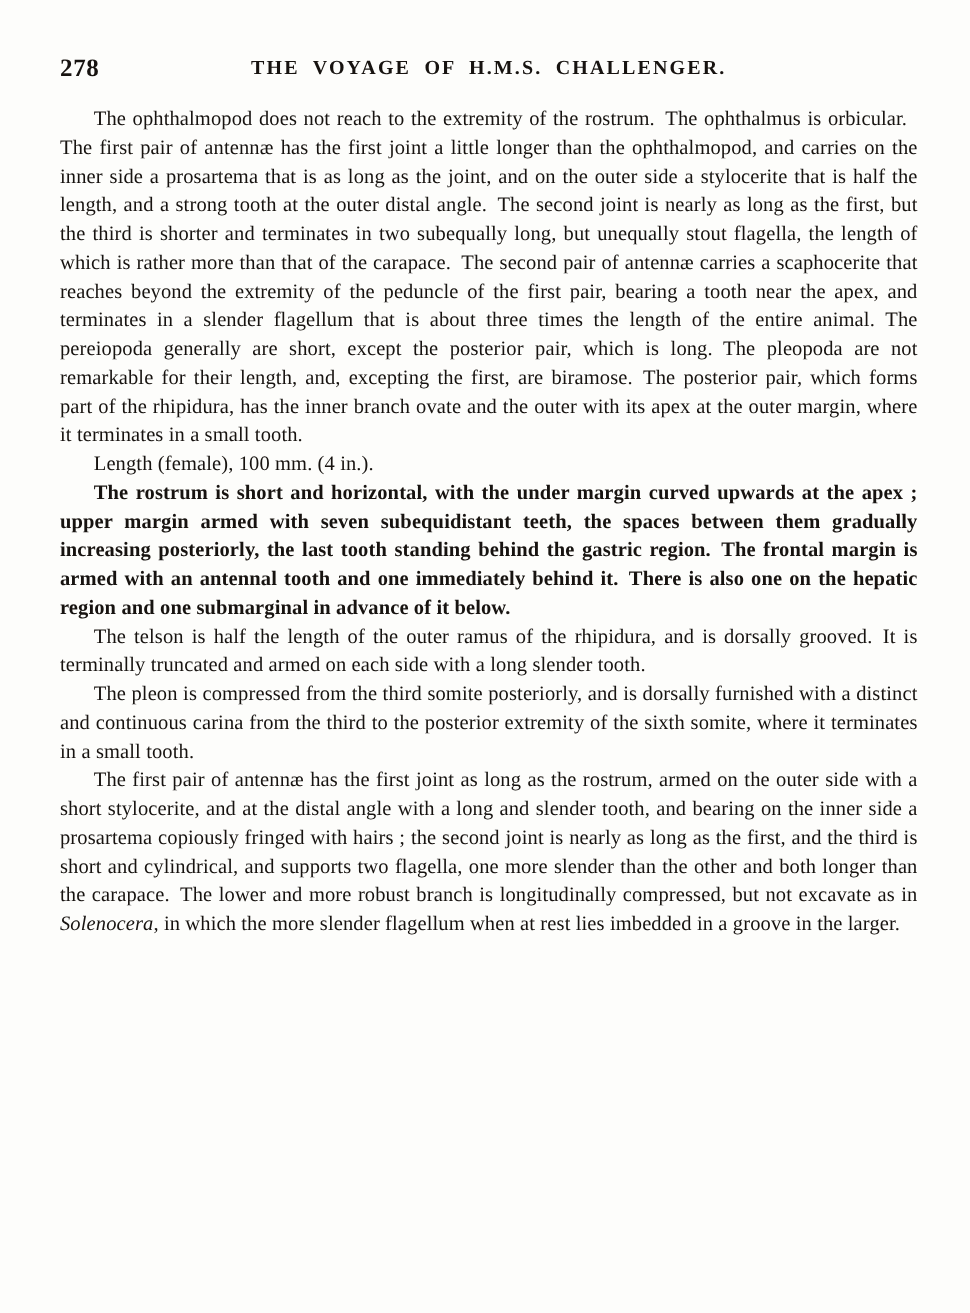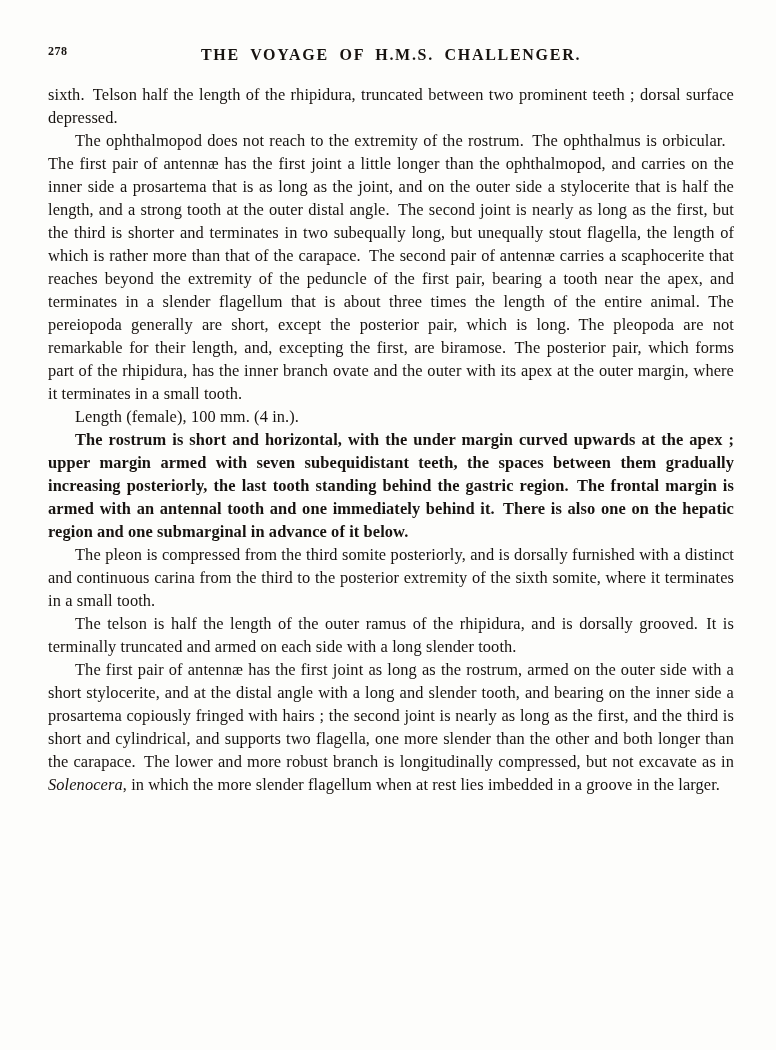--- a/index.html
+++ b/index.html
@@ -23,21 +23,21 @@
   }
   .page-header {
     position: relative;
     height: 26px;
     margin-bottom: 13px;
   }
   .page-number {
     position: absolute;
     left: 0;
     top: 0;
-    font-size: 12px;
+    font-size: 20px;
     font-weight: 700;
     letter-spacing: 0.5px;
   }
   .running-title {
     display: block;
     text-align: center;
     font-size: 16px;
     font-weight: 700;
     letter-spacing: 1.7px;
     word-spacing: 5px;
@@ -66,21 +66,20 @@
 </style>
 </head>
 <body style="background: rgb(253, 253, 251); color: rgb(23, 19, 16);">
 
 <div class="page">
   <div class="page-header">
     <span class="page-number">278</span>
     <span class="running-title">THE VOYAGE OF H.M.S. CHALLENGER.</span>
   </div>
   <div class="page-body">
-      <p class="noindent"><span>sixth. Telson half the length of the rhipidura, truncated between two prominent teeth ; dorsal surface depressed.</span></p>
       <p class=""><span>The ophthalmopod does not reach to the extremity of the rostrum. The ophthalmus is orbicular. The first pair of antennæ has the first joint a little longer than the ophthalmopod, and carries on the inner side a prosartema that is as long as the joint, and on the outer side a stylocerite that is half the length, and a strong tooth at the outer distal angle. The second joint is nearly as long as the first, but the third is shorter and terminates in two subequally long, but unequally stout flagella, the length of which is rather more than that of the carapace. The second pair of antennæ carries a scaphocerite that reaches beyond the extremity of the peduncle of the first pair, bearing a tooth near the apex, and terminates in a slender flagellum that is about three times the length of the entire animal. The pereiopoda generally are short, except the posterior pair, which is long. The pleopoda are not remarkable for their length, and, excepting the first, are biramose. The posterior pair, which forms part of the rhipidura, has the inner branch ovate and the outer with its apex at the outer margin, where it terminates in a small tooth.</span></p>
       <p class=""><span>Length (female), 100 mm. (4 in.).</span></p>
       <p class="section-gap"><span>The rostrum is short and horizontal, with the under margin curved upwards at the apex ; upper margin armed with seven subequidistant teeth, the spaces between them gradually increasing posteriorly, the last tooth standing behind the gastric region. The frontal margin is armed with an antennal tooth and one immediately behind it. There is also one on the hepatic region and one submarginal in advance of it below.</span></p>
+      <p class=""><span>The telson is half the length of the outer ramus of the rhipidura, and is dorsally grooved. It is terminally truncated and armed on each side with a long slender tooth.</span></p>
       <p class=""><span>The pleon is compressed from the third somite posteriorly, and is dorsally furnished with a distinct and continuous carina from the third to the posterior extremity of the sixth somite, where it terminates in a small tooth.</span></p>
-      <p class=""><span>The telson is half the length of the outer ramus of the rhipidura, and is dorsally grooved. It is terminally truncated and armed on each side with a long slender tooth.</span></p>
       <p class=""><span>The first pair of antennæ has the first joint as long as the rostrum, armed on the outer side with a short stylocerite, and at the distal angle with a long and slender tooth, and bearing on the inner side a prosartema copiously fringed with hairs ; the second joint is nearly as long as the first, and the third is short and cylindrical, and supports two flagella, one more slender than the other and both longer than the carapace. The lower and more robust branch is longitudinally compressed, but not excavate as in </span><span class="ital">Solenocera</span><span>, in which the more slender flagellum when at rest lies imbedded in a groove in the larger.</span></p>
     </div>
 </div>
 
 </body></html>

